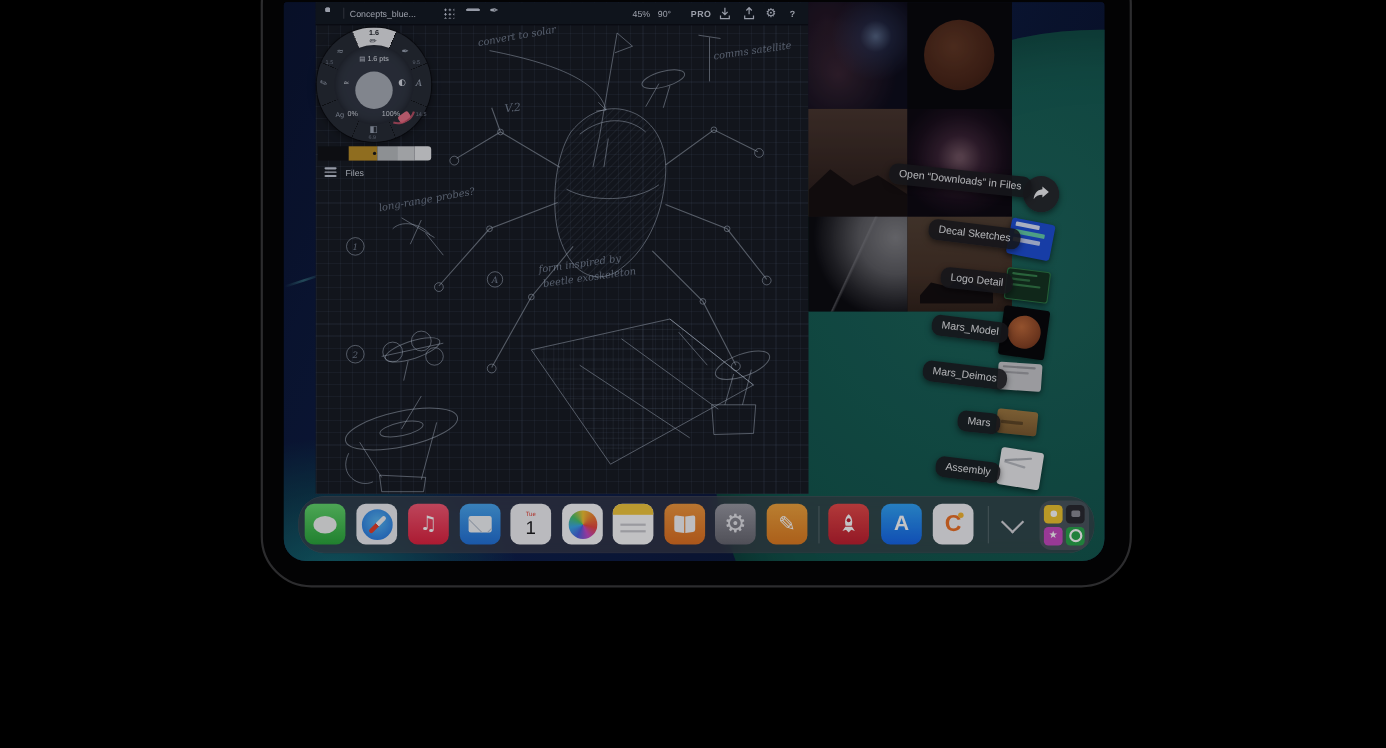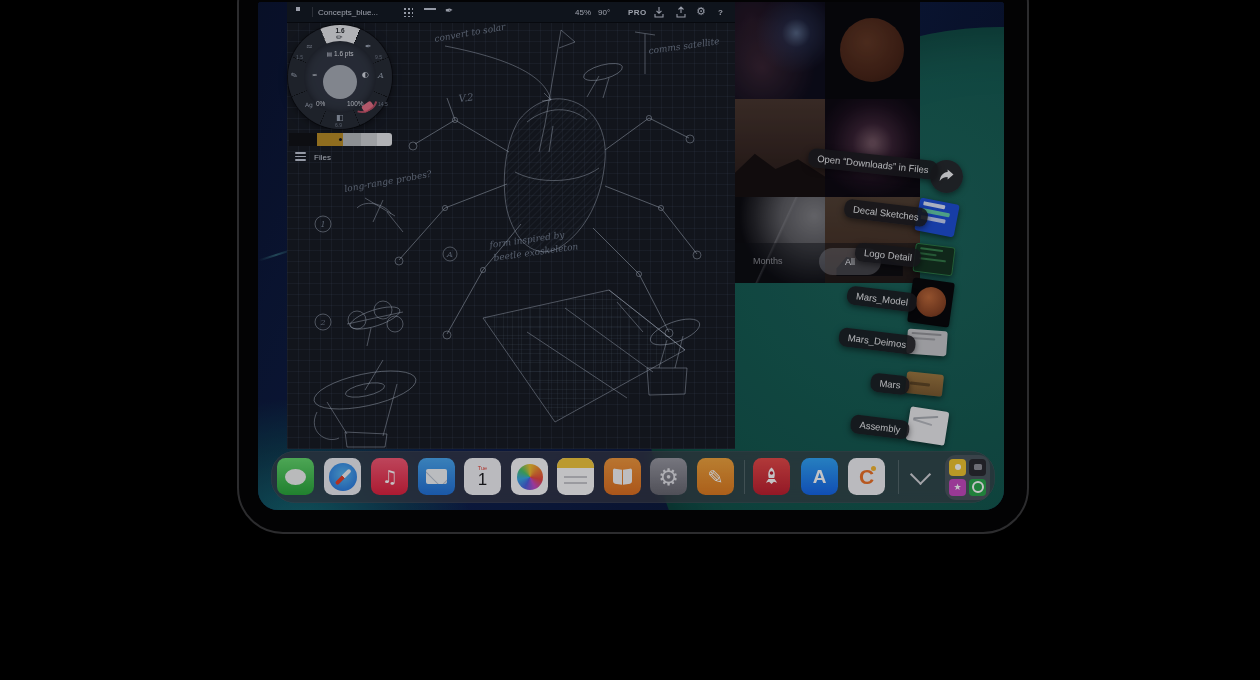--- a/index.html
+++ b/index.html
@@ -290,24 +290,20 @@
         </div>
       </div>
 
       <div class="pg">
         <div class="pt t-neb1" style="left:0;top:0;width:90px;height:97px;"></div>
         <div class="pt t-mars" style="left:90px;top:0;width:95px;height:97px;"></div>
         <div class="pt t-land" style="left:0;top:97px;width:90px;height:98px;"></div>
         <div class="pt t-orion" style="left:90px;top:97px;width:95px;height:98px;"></div>
         <div class="pt t-voy" style="left:0;top:195px;width:90px;height:86px;"></div>
         <div class="pt t-rov" style="left:90px;top:195px;width:95px;height:86px;"></div>
-        <div class="segband">
-          <span class="seg-months">Months</span>
-          <span class="seg-all">All</span>
-        </div>
       </div>
 
       <div class="drag">
         <div class="sharebtn">
           <svg width="17" height="17" viewBox="0 0 18 18">
             <path d="M10.2 4.3 L10.2 1.6 L16.4 6.9 L10.2 12.2 L10.2 9.5 C6.4 9.5 3.7 10.9 1.8 13.8 C2.3 9 4.7 4.9 10.2 4.3 Z" fill="#f1f2f4"></path>
           </svg>
         </div>
 
         <div class="thumb" style="left:659px;top:199px;width:40px;height:33px;transform:rotate(11deg);background:#1d4fd7;">

